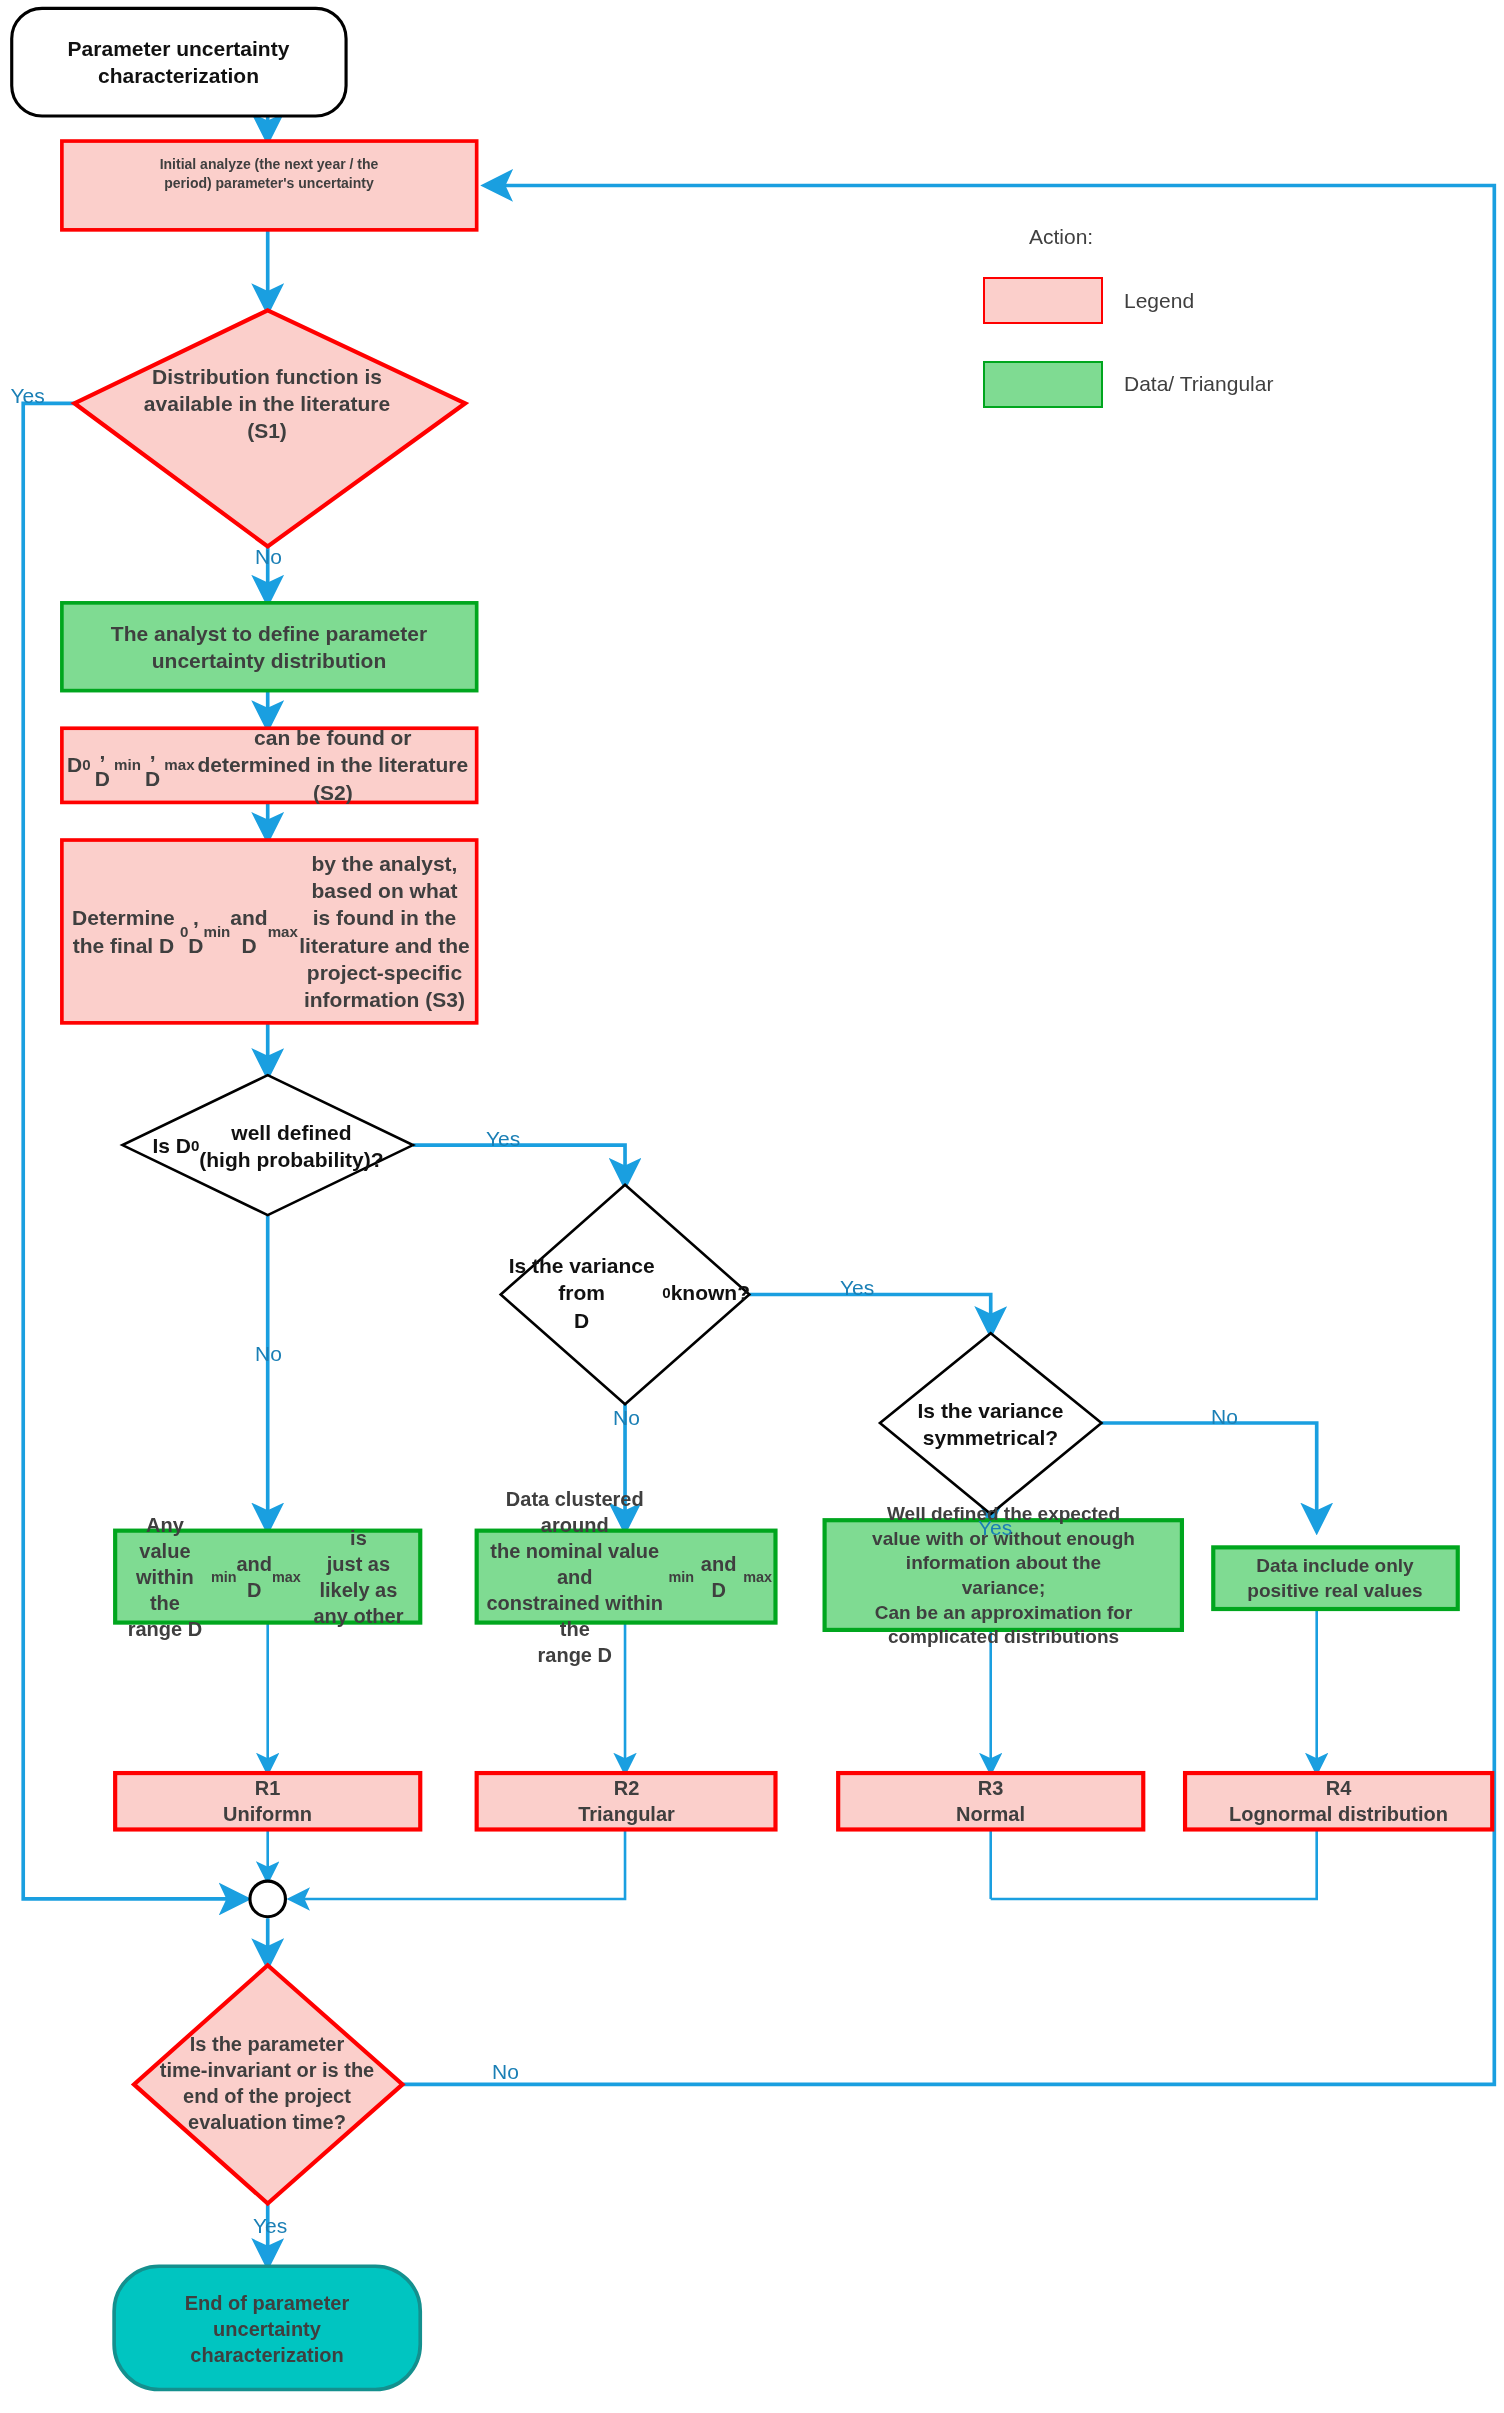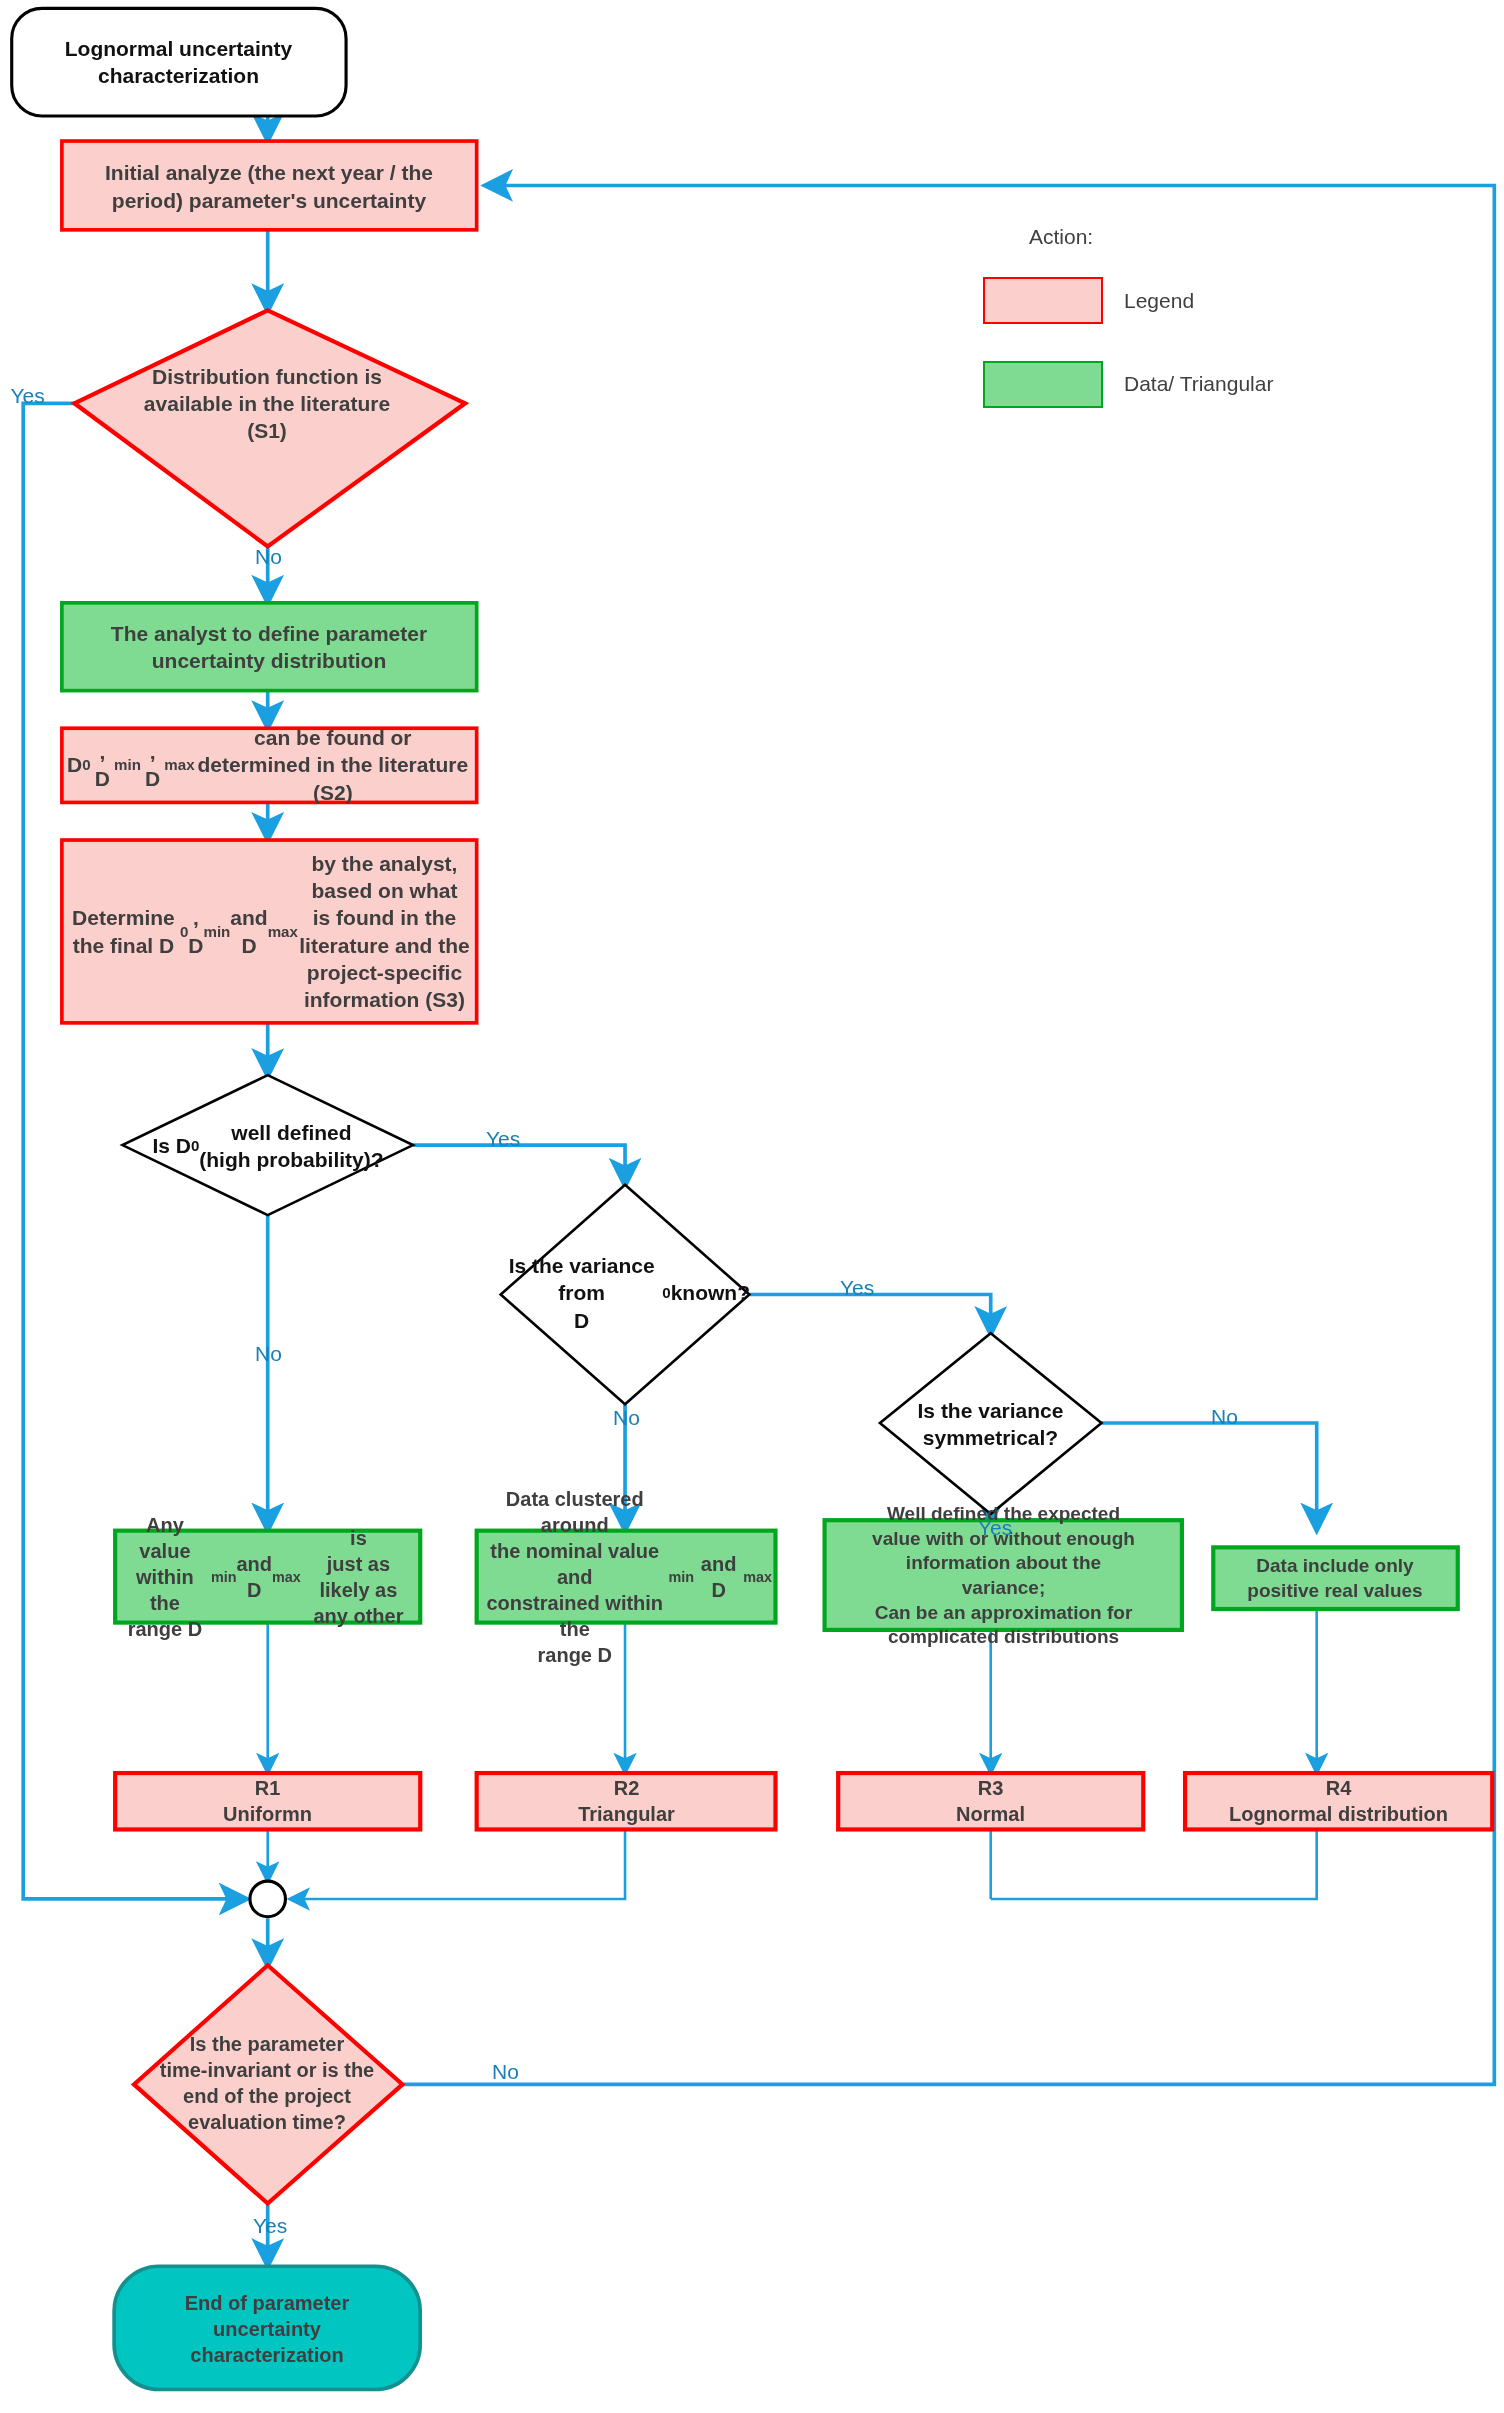--- a/index.html
+++ b/index.html
@@ -129,23 +129,23 @@
       <circle cx="512" cy="3635" r="34" fill="#ffffff" stroke="#000000" stroke-width="6"></circle>
 
       <polygon points="512,3762 770,3990 512,4218 256,3990" fill="#fbcfcb" stroke="#ff0000" stroke-width="8"></polygon>
 
       <rect x="218" y="4338" width="586" height="236" rx="86" ry="86" fill="#00c5c1" stroke="#14908e" stroke-width="7"></rect>
 
       <rect x="1870" y="1326" width="370" height="272" transform="scale(1)" style="display:none"></rect>
     </g>
   </svg>
 
-  <div class="nodeText" style="left:11.5px;top:8.4px;width:334px;height:108px;font-size:21px;color:#111;">Lognormal uncertainty characterization</div>
-
-  <div class="nodeText" style="left:67px;top:142px;width:404px;height:89px;font-size:21px;">Initial analyze (the next year / the<br>period)  parameter's uncertainty</div>
+  <div class="nodeText" style="left:11.5px;top:8.4px;width:334px;height:108px;font-size:21px;color:#111;">Parameter uncertainty characterization</div>
+
+  <div class="nodeText" style="left:67px;top:129px;width:404px;height:89px;font-size:14px;">Initial analyze (the next year / the<br>period)  parameter's uncertainty</div>
 
   <div class="nodeText" style="left:100px;top:346px;width:334px;height:115px;font-size:21px;">Distribution function is<br>available in the literature<br>(S1)</div>
 
   <div class="nodeText" style="left:67px;top:603px;width:404px;height:88px;font-size:21px;">The analyst to define parameter<br>uncertainty distribution</div>
 
   <div class="nodeText" style="left:67px;top:728px;width:404px;height:74px;font-size:21px;">D<sub>0</sub>, D<sub>min</sub>, D<sub>max</sub> can be found or<br>determined in the literature (S2)</div>
 
   <div class="nodeText" style="left:67px;top:840px;width:404px;height:183px;font-size:21px;">Determine the final D<sub>0</sub>, D<sub>min</sub> and<br>D<sub>max</sub> by the analyst, based on what<br>is found in the literature and the<br>project-specific information (S3)</div>
 
   <div class="nodeText" style="left:133px;top:1107px;width:270px;height:78px;font-size:21px;color:#111;">Is D<sub>0</sub> well defined<br>(high probability)?</div>

